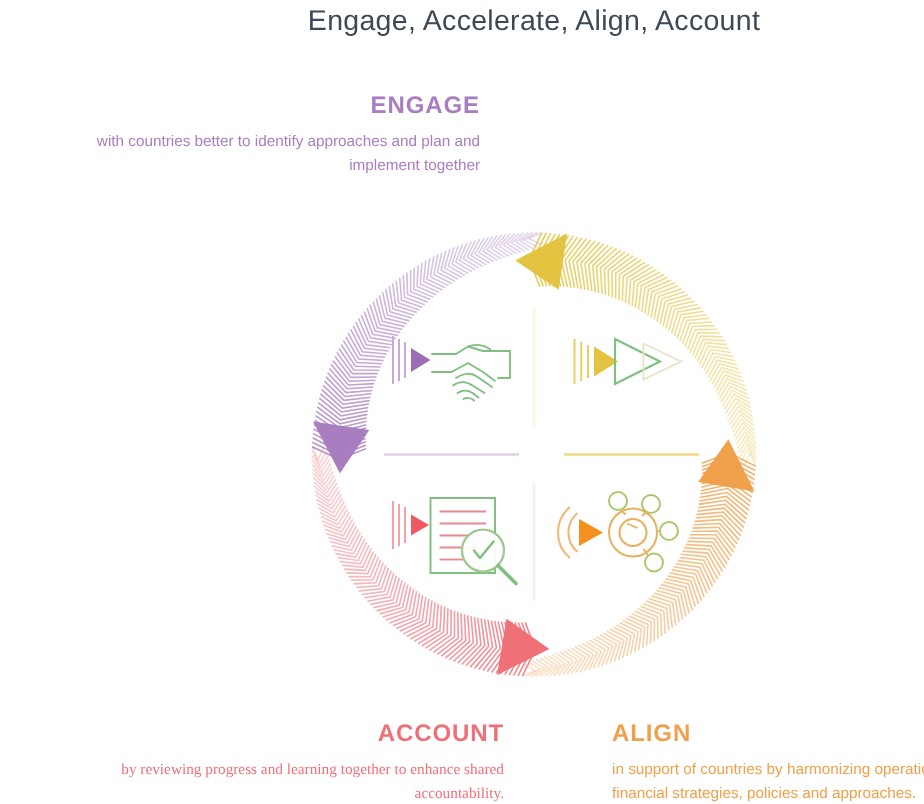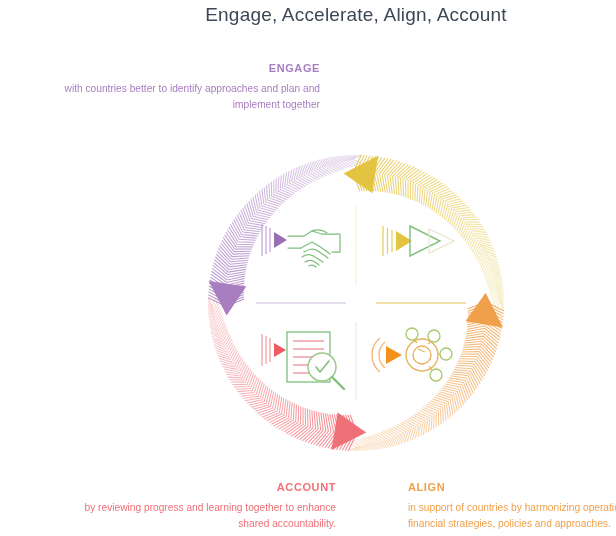--- a/index.html
+++ b/index.html
@@ -10,21 +10,21 @@
   }
   #stage{position:absolute;left:0;top:0;width:616px;height:536px;margin-left:48px;}
 
   .title{
     position:absolute;left:0;top:4px;width:616px;text-align:center;
     font-size:19px;color:#3d4856;font-weight:400;letter-spacing:.2px;
   }
 
   .quad{position:absolute;width:262px;}
   .quad .head{
-    font-size:11px;font-weight:bold;letter-spacing:.6px;margin:0 0 7px 0;
+    font-size:16px;font-weight:bold;letter-spacing:.6px;margin:0 0 7px 0;
   }
   .quad .desc{font-size:10.2px;line-height:15.5px;font-weight:400;}
 
   #q-engage{left:10px;top:62px;text-align:right;}
   #q-accelerate{left:344px;top:62px;text-align:left;}
   #q-account{left:26px;top:481px;text-align:right;}
   #q-align{left:360px;top:481px;text-align:left;}
 
   .svg-layer{position:absolute;left:0;top:0;}
 </style>
@@ -461,21 +461,21 @@
   </svg>
 
   <div class="quad" id="q-engage">
     <div class="head" style="color: rgb(168, 126, 192);">ENGAGE</div>
     <div class="desc" style="color: rgb(168, 126, 192);">with countries better to identify approaches and plan and implement together</div>
   </div>
 
 
   <div class="quad" id="q-account">
     <div class="head" style="color: rgb(240, 112, 120);">ACCOUNT</div>
-    <div class="desc" style="color: rgb(240, 112, 120);">by reviewing progress and learning together to enhance shared accountability.</div>
+    <div class="desc" style="color: rgb(240, 112, 120); font-family: Liberation Serif, serif;">by reviewing progress and learning together to enhance shared accountability.</div>
   </div>
 
   <div class="quad" id="q-align">
     <div class="head" style="color: rgb(240, 160, 75);">ALIGN</div>
     <div class="desc" style="color: rgb(240, 160, 75);">in support of countries by harmonizing operational and financial strategies, policies and approaches.</div>
   </div>
 
 </div>
 
 </body></html>

